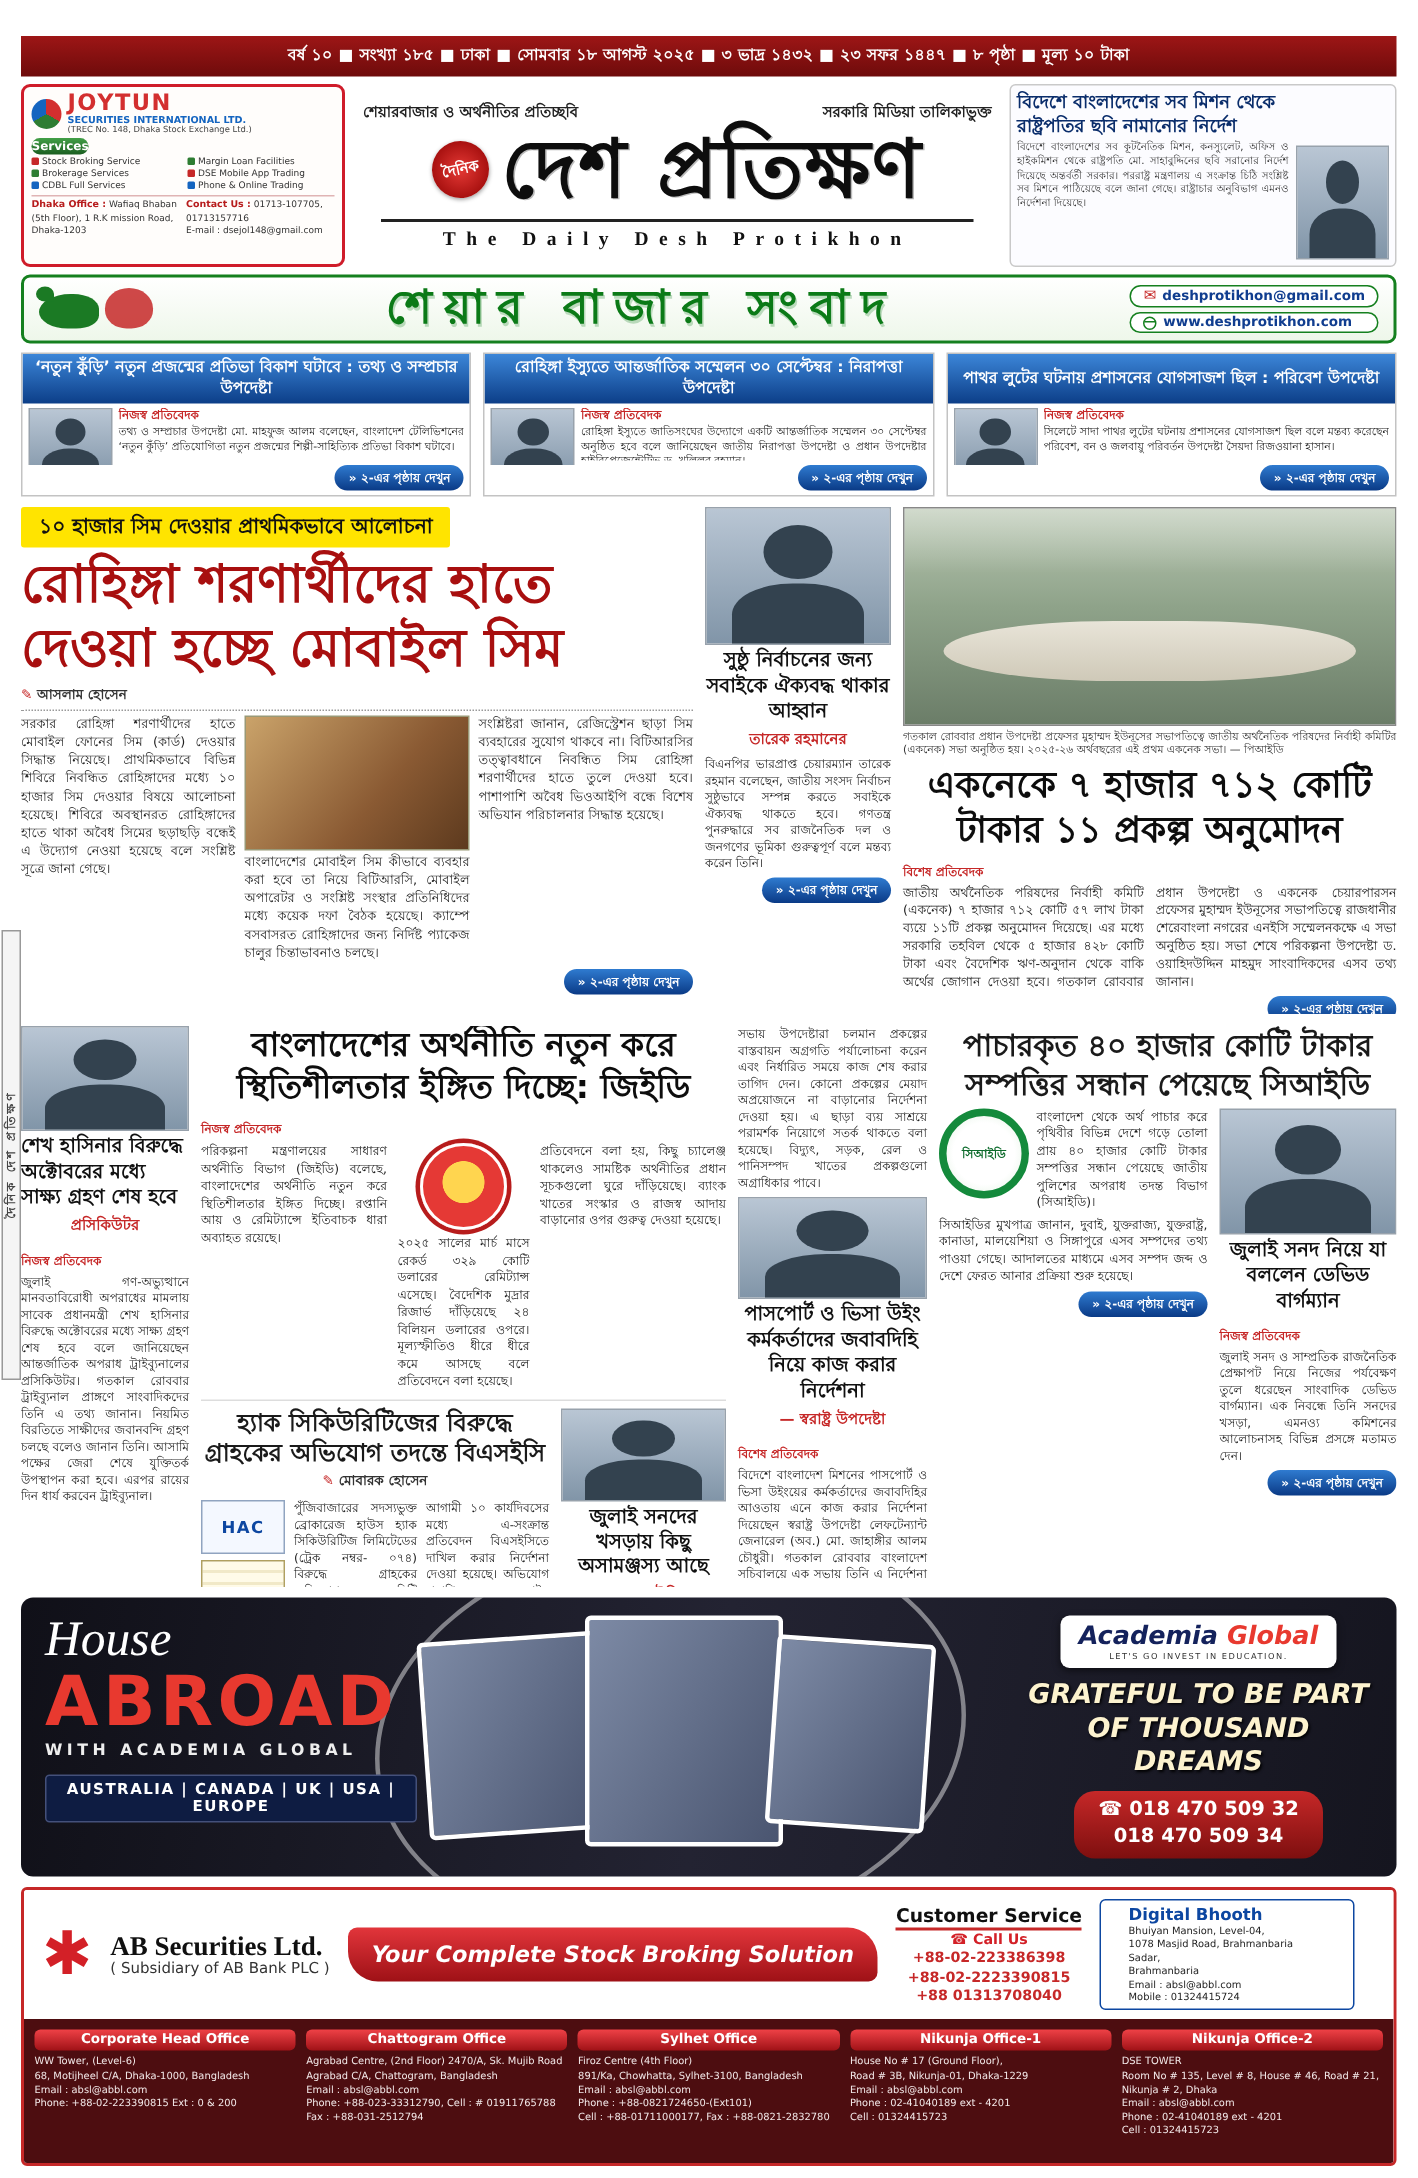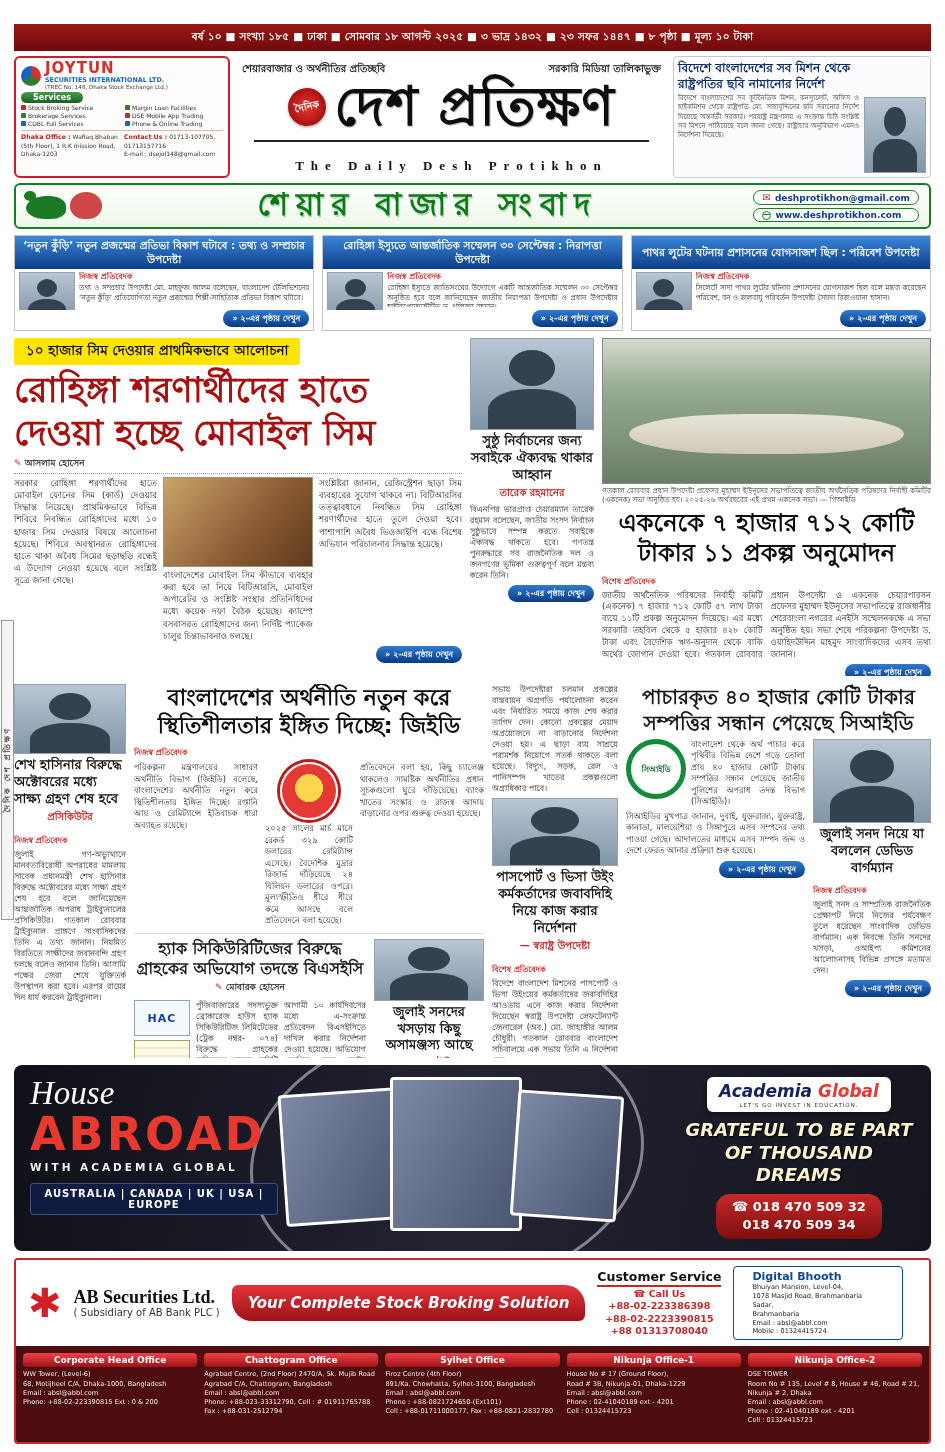--- a/index.html
+++ b/index.html
@@ -11,35 +11,35 @@
 .topbar{background:linear-gradient(#9d1616,#6e0b0b);color:#fff;font-size:10.5px;font-weight:bold;text-align:center;padding:5px 4px;letter-spacing:.2px}
 
 
 .header{display:flex;gap:8px;margin-top:5px;height:122px}
 .joytun{width:216px;border:2px solid #cf1c2a;border-radius:6px;padding:3px 5px;font-size:7px;background:#fffdfb;overflow:hidden}
 .jt-top{display:flex;gap:4px;align-items:center}
 .jt-mark{width:20px;height:20px;border-radius:50%;background:conic-gradient(#d32f2f 0 120deg,#2e7d32 120deg 240deg,#1565c0 240deg 360deg);flex:none}
 .jt-name{font-size:15px;font-weight:900;color:#d32f2f;letter-spacing:1px;line-height:1}
 .jt-subname{font-size:6.4px;font-weight:bold;color:#1565c0}
 .jt-trec{font-size:5.6px;color:#444}
-.jt-pill{display:inline-block;background:linear-gradient(#43a047,#1b5e20);color:#fff;font-size:8px;font-weight:bold;padding:1px 12px;border-radius:8px;margin:2px 0 1px}
+.jt-pill{display:inline-block;background:linear-gradient(#43a047,#1b5e20);color:#fff;font-size:8px;font-weight:bold;padding:1px 0;border-radius:8px;margin:2px 0 1px}
 .jt-services{list-style:none;column-count:2;column-gap:6px;font-size:6px;color:#333}
 .jt-services li{margin-bottom:1px;padding-left:7px;position:relative;break-inside:avoid}
 .jt-services li::before{content:"";position:absolute;left:0;top:1px;width:5px;height:5px;border-radius:1px;background:#c62828}
 .jt-services li:nth-child(2n)::before{background:#2e7d32}
 .jt-services li:nth-child(3n)::before{background:#1565c0}
 .jt-contact{display:flex;gap:4px;margin-top:2px;border-top:1px solid #e0b4b4;padding-top:2px}
 .jt-contact>div{flex:1;font-size:6px;color:#333;line-height:1.35}
 .jt-contact b{color:#b71c1c;font-size:6.3px}
 .masthead{flex:1;text-align:center;display:flex;flex-direction:column;justify-content:center}
 .mast-taglines{display:flex;justify-content:space-between;font-size:10px;font-weight:bold;color:#222;padding:0 4px}
 .mast-title-row{display:flex;align-items:center;justify-content:center;gap:8px;margin:2px 0}
 .daily-badge{width:38px;height:38px;border-radius:50%;background:radial-gradient(#e53935,#8e0000);color:#fff;font-size:10px;font-weight:bold;display:flex;align-items:center;justify-content:center;transform:rotate(-12deg);flex:none;box-shadow:0 1px 3px rgba(0,0,0,.4)}
 .mast-title{font-size:54px;font-weight:900;color:#0d0d0d;line-height:1;letter-spacing:1px;text-shadow:1px 1px 0 #bbb}
-.mast-sub{font-family:"Liberation Serif","DejaVu Serif",serif;font-size:13px;font-weight:bold;letter-spacing:7px;color:#111;border-top:2px solid #222;margin:4px 16px 0;padding-top:16px}
+.mast-sub{font-family:"Liberation Serif","DejaVu Serif",serif;font-size:13px;font-weight:bold;letter-spacing:7px;color:#111;border-top:2px solid #222;margin:4px 16px 0;padding-top:3px}
 .flagbox{width:258px;border:1px solid #c9c9c9;border-radius:4px;padding:4px;display:flex;gap:5px;background:#fcfcff;overflow:hidden}
 .flag-text{flex:1}
 .flag-head{font-size:12px;font-weight:900;color:#0a2d6b;line-height:1.3;margin-bottom:2px}
 .flag-body{font-size:6.8px;color:#333;text-align:justify;line-height:1.35}
 .flag-photo{width:62px;height:76px;align-self:flex-end;flex:none}
 
 
 .portrait{position:relative;background:linear-gradient(#b9c6d4,#8195a8);border:1px solid #98a2ac;overflow:hidden}
 .portrait::before{content:"";position:absolute;left:31%;top:12%;width:38%;height:40%;background:#33424f;border-radius:50%}
 .portrait::after{content:"";position:absolute;left:14%;top:56%;width:72%;height:50%;background:#33424f;border-radius:46% 46% 0 0}
@@ -394,21 +394,21 @@
               <span class="more-pill">
                 <span>»</span>
                 <span>২-এর পৃষ্ঠায় দেখুন</span>
               </span>
             </div>
         </div>
         <div class="bergman">
           <div class="bergman-photo portrait"></div>
           <div class="small-head">জুলাই সনদ নিয়ে যা বললেন ডেভিড বার্গম্যান</div>
           <div class="center-line"><span class="reporter">নিজস্ব প্রতিবেদক</span></div>
-          <div class="small-body">জুলাই সনদ ও সাম্প্রতিক রাজনৈতিক প্রেক্ষাপট নিয়ে নিজের পর্যবেক্ষণ তুলে ধরেছেন সাংবাদিক ডেভিড বার্গম্যান। এক নিবন্ধে তিনি সনদের খসড়া, ওআইপ্য কমিশনের আলোচনাসহ বিভিন্ন প্রসঙ্গে মতামত দেন।</div>
+          <div class="small-body">জুলাই সনদ ও সাম্প্রতিক রাজনৈতিক প্রেক্ষাপট নিয়ে নিজের পর্যবেক্ষণ তুলে ধরেছেন সাংবাদিক ডেভিড বার্গম্যান। এক নিবন্ধে তিনি সনদের খসড়া, এমনও্য কমিশনের আলোচনাসহ বিভিন্ন প্রসঙ্গে মতামত দেন।</div>
           <div class="story-more">
               <span class="more-pill">
                 <span>»</span>
                 <span>২-এর পৃষ্ঠায় দেখুন</span>
               </span>
             </div>
         </div>
       </div>
     </div>
   </div>

